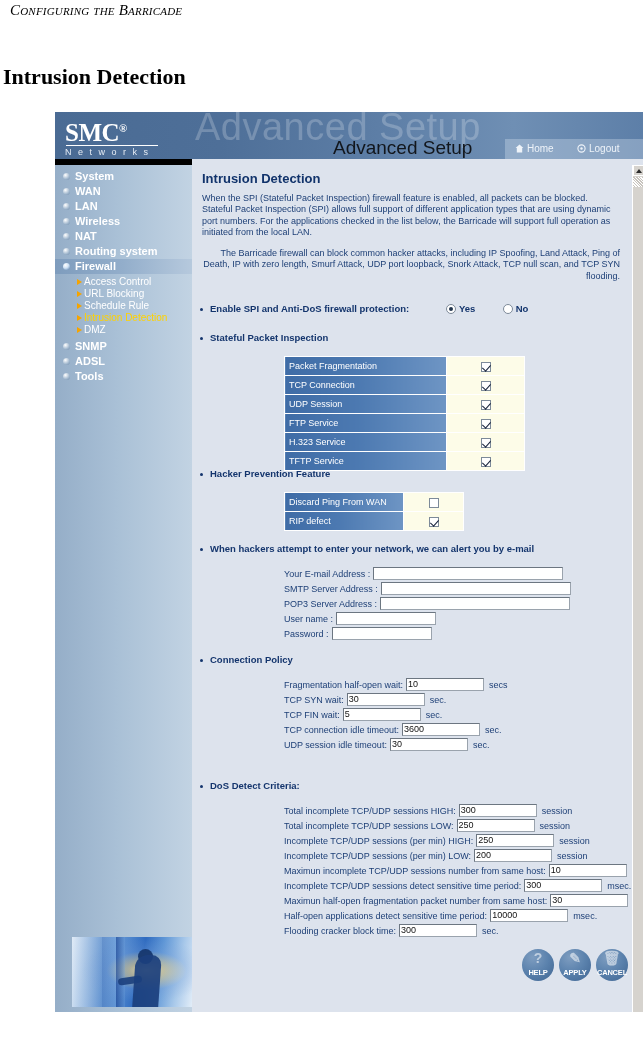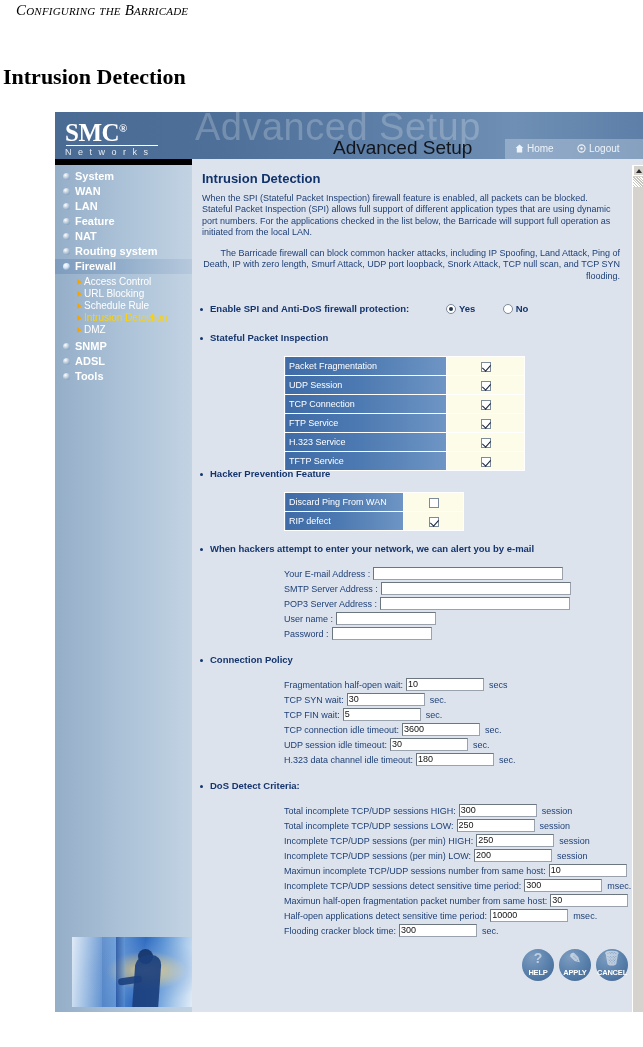--- a/index.html
+++ b/index.html
@@ -3,21 +3,21 @@
 <meta charset="utf-8">
 <style>
   html,body{margin:0;padding:0;}
   body{
     width:643px;height:1047px;background:#ffffff;
     font-family:"Liberation Serif", serif;
     position:relative;overflow:hidden;
   }
   
   .doc-running-head{
-    position:absolute;left:16px;top:2px;
+    position:absolute;left:10px;top:2px;
     font-family:"Liberation Serif", serif;
     font-size:15px;color:#000;letter-spacing:.2px;
     font-variant:small-caps;font-style:italic;
     white-space:nowrap;
   }
   .doc-h1{
     position:absolute;left:3px;top:64px;
     font-family:"Liberation Serif", serif;
     font-weight:bold;font-size:22px;color:#000;
   }
@@ -289,21 +289,21 @@
       </div>
     </div>
   </div>
   <div class="black-tab"></div>
 
   <div class="sidebar">
     <div style="height:4px"></div>
     <div class="nav-item"><span class="bullet"></span><span>System</span></div>
     <div class="nav-item"><span class="bullet"></span><span>WAN</span></div>
     <div class="nav-item"><span class="bullet"></span><span>LAN</span></div>
-    <div class="nav-item"><span class="bullet"></span><span>Feature</span></div>
+    <div class="nav-item"><span class="bullet"></span><span>Wireless</span></div>
     <div class="nav-item"><span class="bullet"></span><span>NAT</span></div>
     <div class="nav-item"><span class="bullet"></span><span>Routing system</span></div>
     <div class="nav-item sel"><span class="bullet on"></span><span>Firewall</span></div>
     <div style="height:2px"></div>
     <div class="sub-item"><span class="arrow"></span><span>Access Control</span></div>
     <div class="sub-item"><span class="arrow"></span><span>URL Blocking</span></div>
     <div class="sub-item"><span class="arrow"></span><span>Schedule Rule</span></div>
     <div class="sub-item active"><span class="arrow"></span><span>Intrusion Detection</span></div>
     <div class="sub-item"><span class="arrow"></span><span>DMZ</span></div>
     <div style="height:3px"></div>
@@ -335,25 +335,25 @@
       </div>
 
       <div class="sec-bullet" style="top:167px">Stateful Packet Inspection</div>
       <table class="tbl" style="left:92px;top:191px;width:241px">
         <tbody>
             <tr>
               <td class="lbl" style="width:150px">Packet Fragmentation</td>
               <td class="chk" style="width:73px"><span class="cbox on"></span></td>
             </tr>
         <tr>
+              <td class="lbl">TCP Connection</td>
+              <td class="chk"><span class="cbox on"></span></td>
+            </tr>
+        <tr>
               <td class="lbl">UDP Session</td>
-              <td class="chk"><span class="cbox on"></span></td>
-            </tr>
-        <tr>
-              <td class="lbl">TCP Connection</td>
               <td class="chk"><span class="cbox on"></span></td>
             </tr>
         <tr>
               <td class="lbl">FTP Service</td>
               <td class="chk"><span class="cbox on"></span></td>
             </tr>
         <tr>
               <td class="lbl">H.323 Service</td>
               <td class="chk"><span class="cbox on"></span></td>
             </tr>
@@ -404,23 +404,20 @@
         <span class="flabel">TCP SYN wait:</span><span class="finput" style="width:78px;margin-left:3px">30</span><span class="funit">sec.</span>
       </div>
       <div class="frow" style="left:92px;top:543px">
         <span class="flabel">TCP FIN wait:</span><span class="finput" style="width:78px;margin-left:3px">5</span><span class="funit">sec.</span>
       </div>
       <div class="frow" style="left:92px;top:558px">
         <span class="flabel">TCP connection idle timeout:</span><span class="finput" style="width:78px;margin-left:3px">3600</span><span class="funit">sec.</span>
       </div>
       <div class="frow" style="left:92px;top:573px">
         <span class="flabel">UDP session idle timeout:</span><span class="finput" style="width:78px;margin-left:3px">30</span><span class="funit">sec.</span>
-      </div>
-      <div class="frow" style="left:92px;top:588px">
-        <span class="flabel">H.323 data channel idle timeout:</span><span class="finput" style="width:78px;margin-left:3px">180</span><span class="funit">sec.</span>
       </div>
 
       <div class="sec-bullet" style="top:615px">DoS Detect Criteria:</div>
       <div class="frow" style="left:92px;top:639px">
         <span class="flabel">Total incomplete TCP/UDP sessions HIGH:</span><span class="finput" style="width:78px;margin-left:3px">300</span><span class="funit">session</span>
       </div>
       <div class="frow" style="left:92px;top:654px">
         <span class="flabel">Total incomplete TCP/UDP sessions LOW:</span><span class="finput" style="width:78px;margin-left:3px">250</span><span class="funit">session</span>
       </div>
       <div class="frow" style="left:92px;top:669px">

